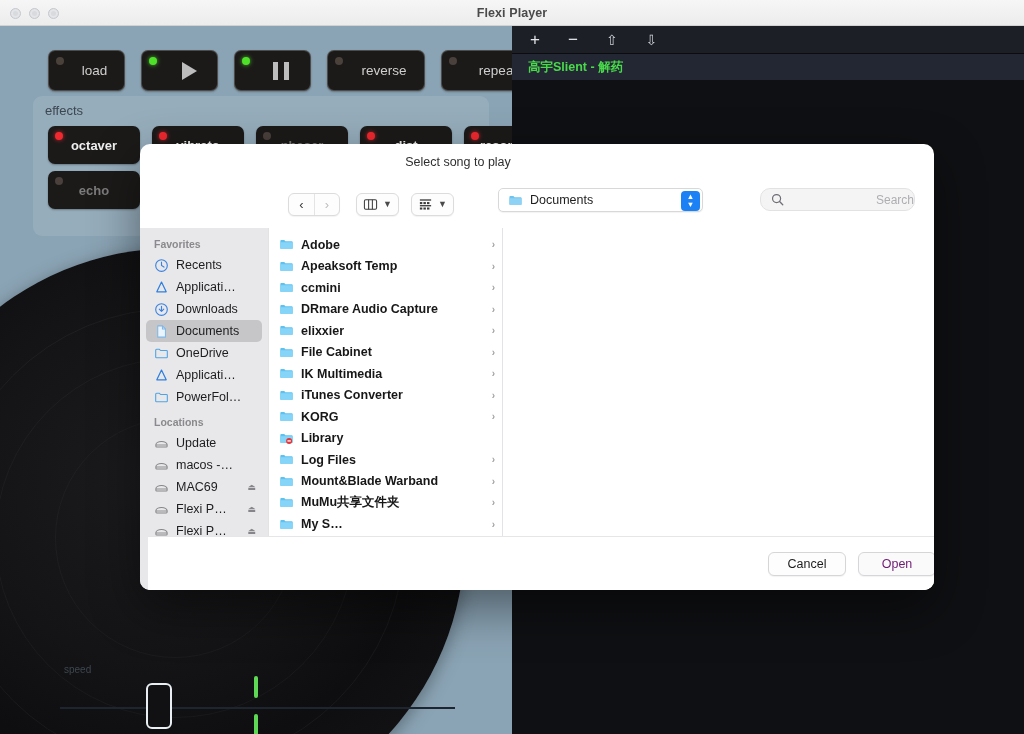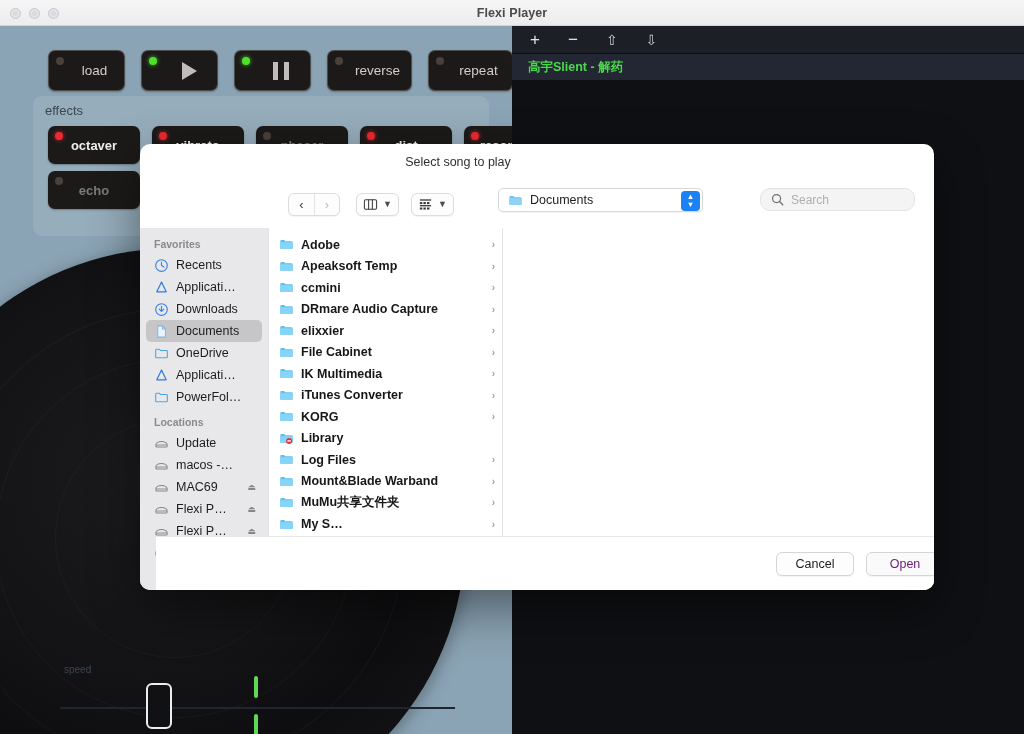--- a/index.html
+++ b/index.html
@@ -75,21 +75,21 @@
     width: 77px; height: 41px;
     background: #1c1a19;
     border: 1px solid rgba(255,255,255,0.22);
     border-radius: 7px;
     display: flex; align-items: center; justify-content: center;
     color: #cfcfcf; font-size: 13.5px;
     box-shadow: 0 1px 2px rgba(0,0,0,0.3);
     cursor: default;
     padding-left: 16px;
   }
-  .btn-pad.wide { width: 85px; }
+  .btn-pad.wide { width: 98px; }
   .led {
     position: absolute; left: 7px; top: 6px;
     width: 8px; height: 8px; border-radius: 50%;
   }
   .led.green { background: #4fe02a; box-shadow: 0 0 4px rgba(79,224,42,0.85); }
   .led.green-off { background: #4a423a; }
   .led.red { background: #f0282f; box-shadow: 0 0 4px rgba(240,40,47,0.8); }
   .led.red-off { background: #4a403c; }
   .glyph-play {
     width: 0; height: 0;
@@ -220,20 +220,21 @@
     background: #1b81f5; color: #fff;
     display: flex; flex-direction: column; align-items: center; justify-content: center;
     font-size: 7.5px; line-height: 8px;
   }
   .searchbox {
     position: absolute; left: 620px; top: 44px;
     width: 155px; height: 23px;
     background: #f4f4f5; border: 1px solid #e2e2e4; border-radius: 10px;
     display: flex; align-items: center; gap: 6px; padding-left: 9px;
     cursor: text;
+    justify-content: space-between;
   }
   .search-ph { font-size: 12px; color: #aeaeb2; }
 
   .sheet-body {
     position: absolute; left: 0; top: 84px; width: 794px; height: 447px;
     display: flex;
   }
   .sb {
     width: 128px; background: #e8e8ea;
     padding-top: 2px; overflow: hidden;
@@ -264,21 +265,21 @@
   }
   .frow {
     display: flex; align-items: center; gap: 7px;
     height: 21.5px; padding: 0 7px 0 10px;
     font-size: 12.5px; color: #171717; cursor: default;
   }
   .frow .arr { margin-left: auto; color: #a0a0a4; font-size: 10px; }
   .fpane { flex: 1; background: #fff; }
 
   .sheet-footer {
-    position: absolute; left: 16px; bottom: 0; width: 794px; height: 54px;
+    position: absolute; left: 8px; bottom: 0; width: 794px; height: 54px;
     background: #fff;
     border-top: 1px solid #e6e6e8;
     display: flex; align-items: center; justify-content: flex-end;
     gap: 12px; padding-right: 6px;
   }
   .fbtn {
     min-width: 78px; height: 24px; padding: 0 14px;
     border: 1px solid #d6d6d8; border-radius: 6px;
     background: #fdfdfd; font-size: 12.5px; color: #1d1d1f;
     display: flex; align-items: center; justify-content: center;

